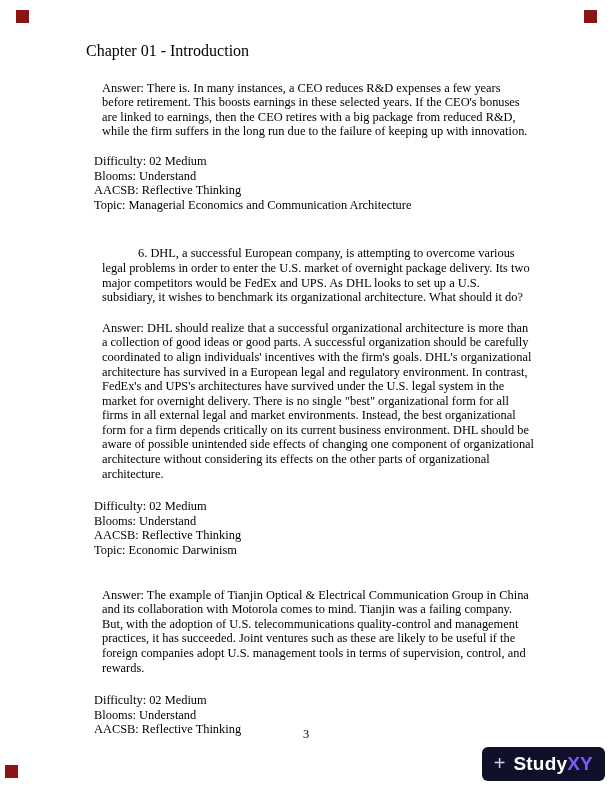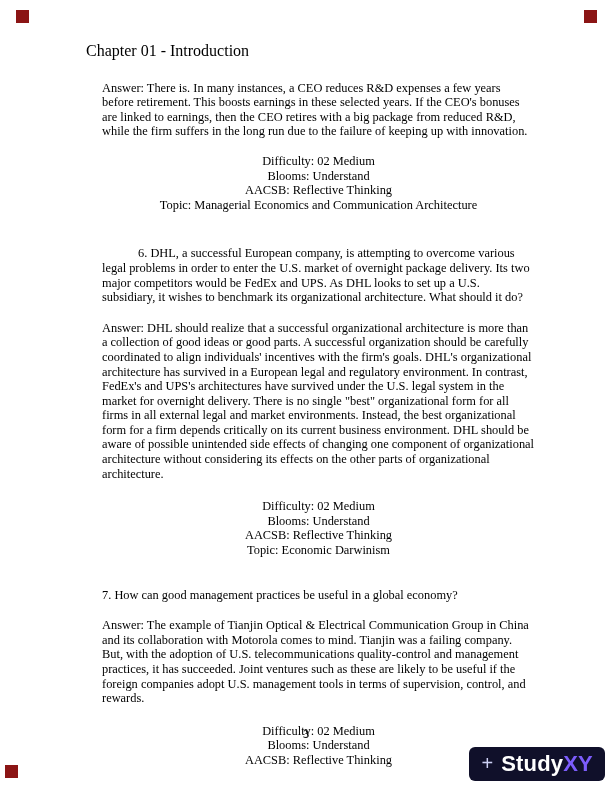--- a/index.html
+++ b/index.html
@@ -14,21 +14,21 @@
     position: absolute; left: 86px; top: 44px; width: 465px;
     font-size: 12.4px; line-height: 14.6px;
   }
   .header { font-size: 16px; margin: 0 0 22px 0; }
   p.para { margin: 16px; }
   .mb-sm { margin-bottom: 15px !important; }
   .mb-md { margin-bottom: 18px !important; }
   .mb-lg { margin-bottom: 30px !important; }
   .mb-xl { margin-bottom: 34px !important; }
   .q-indent { text-indent: 36px; }
-  .meta { margin: 8px; text-align: center; }
+  .meta { margin: 8px; }
   .page-number {
     position: absolute; left: 0; right: 0; top: 727px;
     text-align: center; font-size: 12.4px;
     font-family: "Liberation Serif", serif;
   }
   .corner {
     position: absolute; width: 13px; height: 13px;
     background: var(--corner-marker, #8b1515);
   }
   .corner.tl { left: 16px; top: 10px; }
@@ -39,21 +39,21 @@
     padding: 0 12px; border-radius: 6px;
     background: var(--badge-bg, #10102a);
     display: flex; align-items: center; gap: 8px;
     font-family: "Liberation Sans", sans-serif;
     cursor: pointer;
   }
   .badge .plus {
     color: #cdd0f5; font-size: 20px; font-weight: 300; line-height: 1;
     transform: translateY(-1px);
   }
-  .badge .brand { color: #ffffff; font-size: 22px; font-weight: 700; letter-spacing: 0.2px; }
+  .badge .brand { color: #ffffff; font-size: 19px; font-weight: 700; letter-spacing: 0.2px; }
   .badge .xy { color: var(--xy, #7c5cfc); }
 </style>
 </head>
 <body>
 
 <div class="page">
 
   <div class="corner tl"></div>
   <div class="corner tr"></div>
   <div class="corner bl"></div>
@@ -75,21 +75,20 @@
 
     <p class="para mb-md">Answer: DHL should realize that a successful organizational architecture is more than a collection of good ideas or good parts. A successful organization should be carefully coordinated to align individuals' incentives with the firm's goals. DHL's organizational architecture has survived in a European legal and regulatory environment. In contrast, FedEx's and UPS's architectures have survived under the U.S. legal system in the market for overnight delivery. There is no single "best" organizational form for all firms in all external legal and market environments. Instead, the best organizational form for a firm depends critically on its current business environment. DHL should be aware of possible unintended side effects of changing one component of organizational architecture without considering its effects on the other parts of organizational architecture.</p>
 
     <div class="meta mb-lg">
       <div>Difficulty: 02 Medium</div>
       <div>Blooms: Understand</div>
       <div>AACSB: Reflective Thinking</div>
       <div>Topic: Economic Darwinism</div>
     </div>
 
-    <p class="para mb-sm">7. How can good management practices be useful in a global economy?</p>
 
     <p class="para mb-md">Answer: The example of Tianjin Optical &amp; Electrical Communication Group in China and its collaboration with Motorola comes to mind. Tianjin was a failing company. But, with the adoption of U.S. telecommunications quality-control and management practices, it has succeeded. Joint ventures such as these are likely to be useful if the foreign companies adopt U.S. management tools in terms of supervision, control, and rewards.</p>
 
     <div class="meta">
       <div>Difficulty: 02 Medium</div>
       <div>Blooms: Understand</div>
       <div>AACSB: Reflective Thinking</div>
     </div>
 
   </div>

